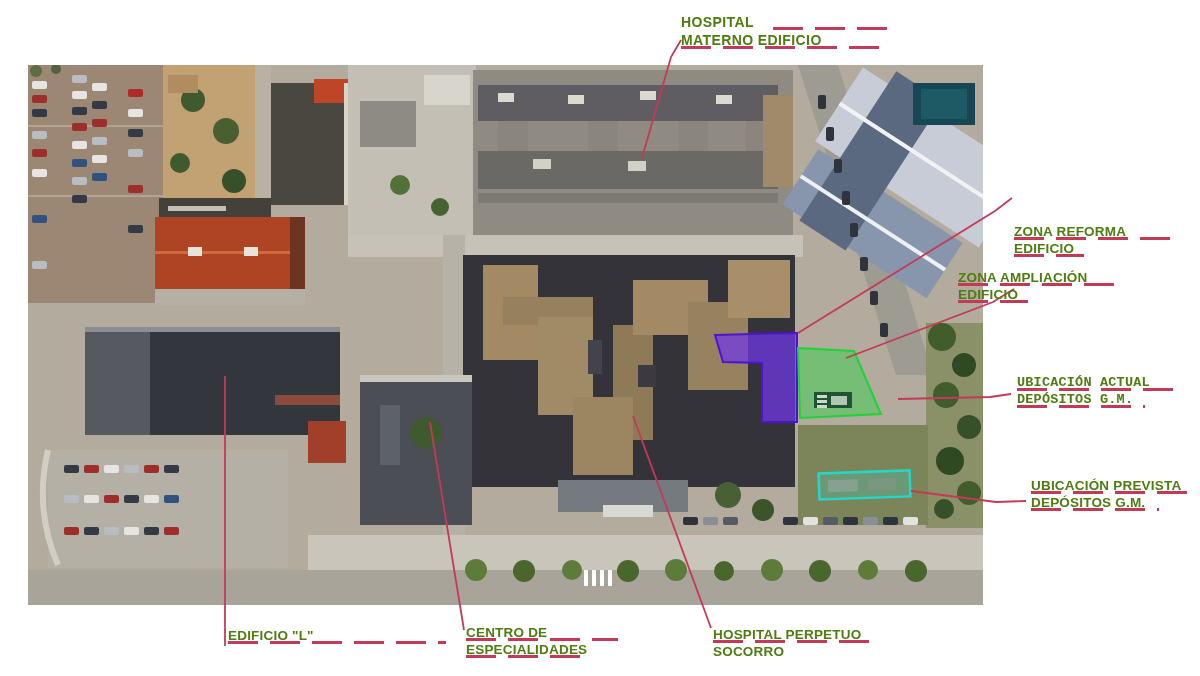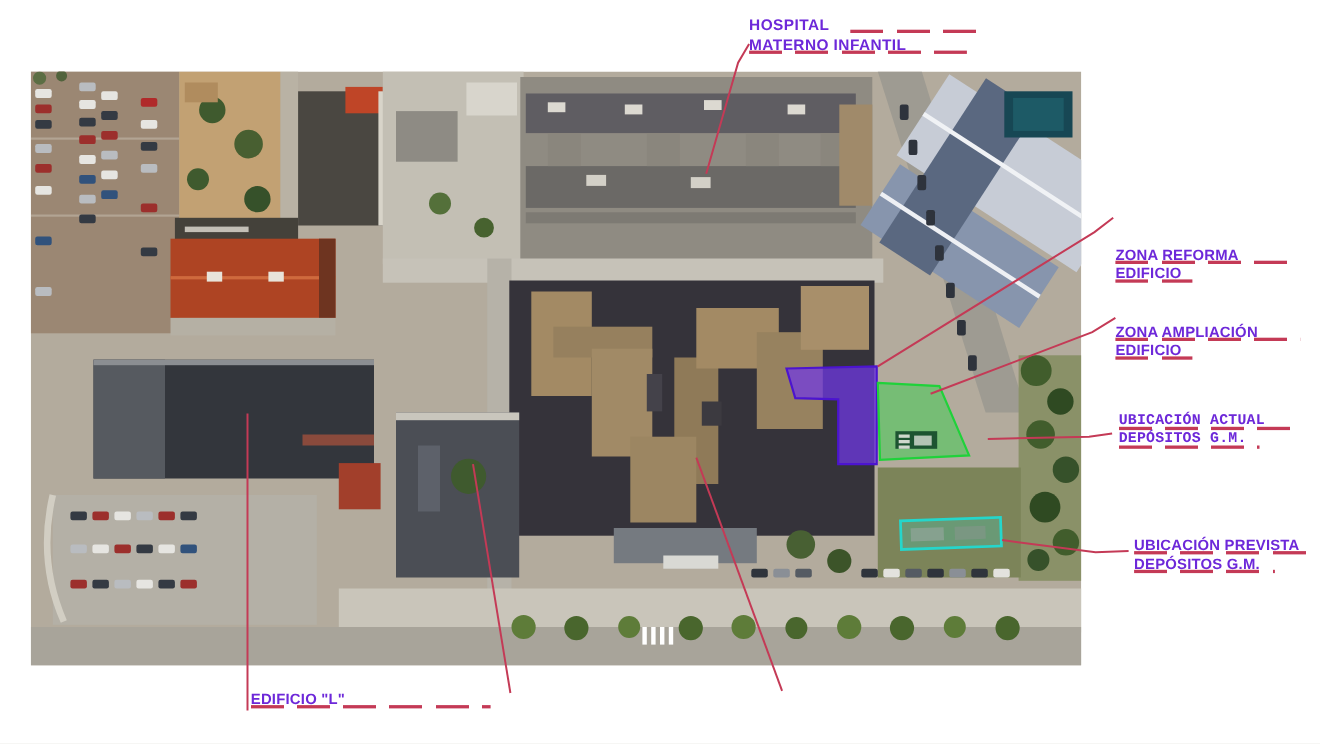--- a/index.html
+++ b/index.html
@@ -4,42 +4,42 @@
 <style>
   html,body{margin:0;padding:0;background:#ffffff;}
   .canvas{
     position:relative;width:1200px;height:676px;background:#ffffff;overflow:hidden;
     font-family:"Liberation Sans",sans-serif;
   }
   .photo{position:absolute;left:28px;top:65px;width:955px;height:540px;z-index:1;}
   .photo svg{display:block;width:100%;height:100%;}
   .overlay{position:absolute;left:0;top:0;width:1200px;height:676px;z-index:2;pointer-events:none;}
   .label{
-    position:absolute;z-index:3;color:#6d28d9;font-weight:bold;font-size:13.5px;
+    position:absolute;z-index:3;color:#4d7c0f;font-weight:bold;font-size:13.5px;
     line-height:17px;letter-spacing:.2px;white-space:nowrap;
   }
   .label .lline{position:relative;z-index:2;}
   .dash{
     position:absolute;height:3px;z-index:1;
     background:repeating-linear-gradient(90deg,#c43a56 0 30px,transparent 30px 42px);
   }
   
   .lbl-materno{left:681px;top:13px;font-size:14px;line-height:18px;letter-spacing:.4px;}
   .lbl-materno .d1{left:92px;top:14px;width:116px;}
   .lbl-materno .d2{left:0px;top:33px;width:198px;}
   .lbl-reforma{left:1014px;top:182px;margin-top:41px;}
   .lbl-reforma .d1{left:0;top:14px;width:160px;}
   .lbl-reforma .d2{left:0;top:31px;width:70px;}
-  .lbl-ampliacion{left:1014px;top:269px;margin-top:24px;}
+  .lbl-ampliacion{left:958px;top:269px;}
   .lbl-ampliacion .d1{left:0;top:14px;width:168px;}
   .lbl-ampliacion .d2{left:0;top:31px;width:70px;}
   .lbl-actual{left:1017px;top:374px;font-family:Liberation Mono, monospace;}
   .lbl-actual .d1{left:0;top:14px;width:163px;}
   .lbl-actual .d2{left:0;top:31px;width:128px;}
-  .lbl-prevista{left:1031px;top:487px;}
+  .lbl-prevista{left:1031px;top:477px;}
   .lbl-prevista .d1{left:0;top:14px;width:165px;}
   .lbl-prevista .d2{left:0;top:31px;width:128px;}
   .lbl-edificiol{left:228px;top:627px;}
   .lbl-edificiol .d1{left:0;top:14px;width:218px;}
   .lbl-centro{left:466px;top:624px;}
   .lbl-centro .d1{left:0;top:14px;width:152px;}
   .lbl-centro .d2{left:0;top:31px;width:122px;}
   .lbl-perpetuo{left:713px;top:626px;}
   .lbl-perpetuo .d1{left:0;top:14px;width:158px;}
 </style>
@@ -308,21 +308,21 @@
       <polyline points="1011,394 990,397 898,399"></polyline>
       <polyline points="1026,501 996,502 911,491"></polyline>
       <polyline points="225,646 225,376"></polyline>
       <polyline points="464,630 430,422"></polyline>
       <polyline points="711,628 633,416"></polyline>
     </g>
   </svg>
 
   <div class="label lbl-materno">
     <div class="lline">HOSPITAL</div>
-    <div class="lline">MATERNO INFANTIL</div>
+    <div class="lline">MATERNO EDIFICIO</div>
     <div class="dash d1"></div>
     <div class="dash d2"></div>
   </div>
 
   <div class="label lbl-reforma">
     <div class="lline">ZONA REFORMA</div>
     <div class="lline">EDIFICIO</div>
     <div class="dash d1"></div>
     <div class="dash d2"></div>
   </div>
@@ -346,15 +346,26 @@
     <div class="lline">DEPÓSITOS G.M.</div>
     <div class="dash d1"></div>
     <div class="dash d2"></div>
   </div>
 
   <div class="label lbl-edificiol">
     <div class="lline">EDIFICIO "L"</div>
     <div class="dash d1"></div>
   </div>
 
-
+  <div class="label lbl-centro">
+    <div class="lline">CENTRO DE</div>
+    <div class="lline">ESPECIALIDADES</div>
+    <div class="dash d1"></div>
+    <div class="dash d2"></div>
+  </div>
+
+  <div class="label lbl-perpetuo">
+    <div class="lline">HOSPITAL PERPETUO</div>
+    <div class="lline">SOCORRO</div>
+    <div class="dash d1"></div>
+  </div>
 
 </div>
 
 </body></html>

